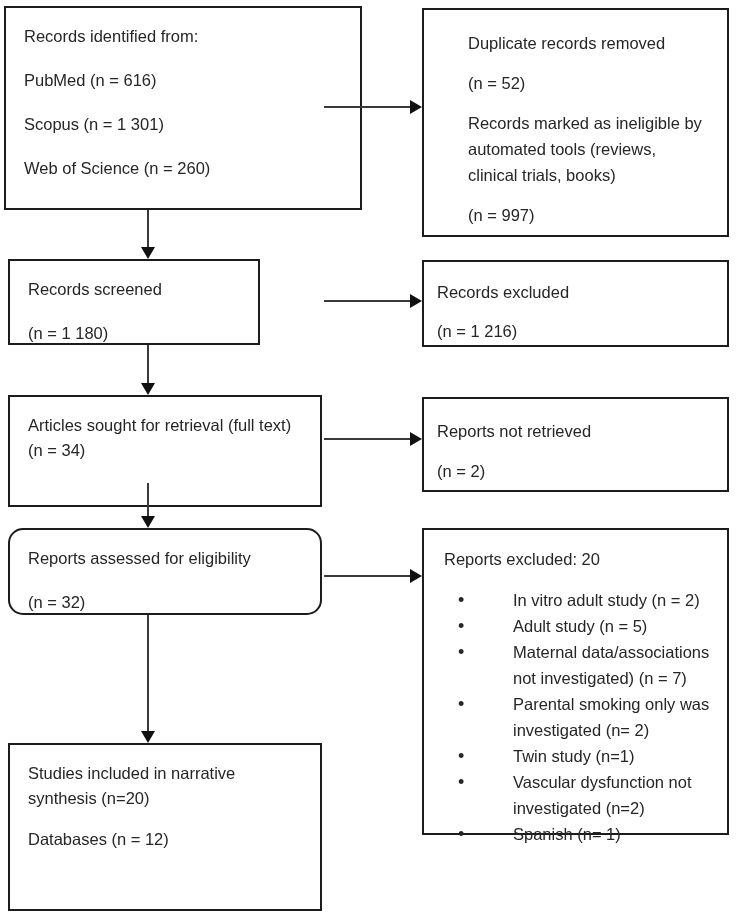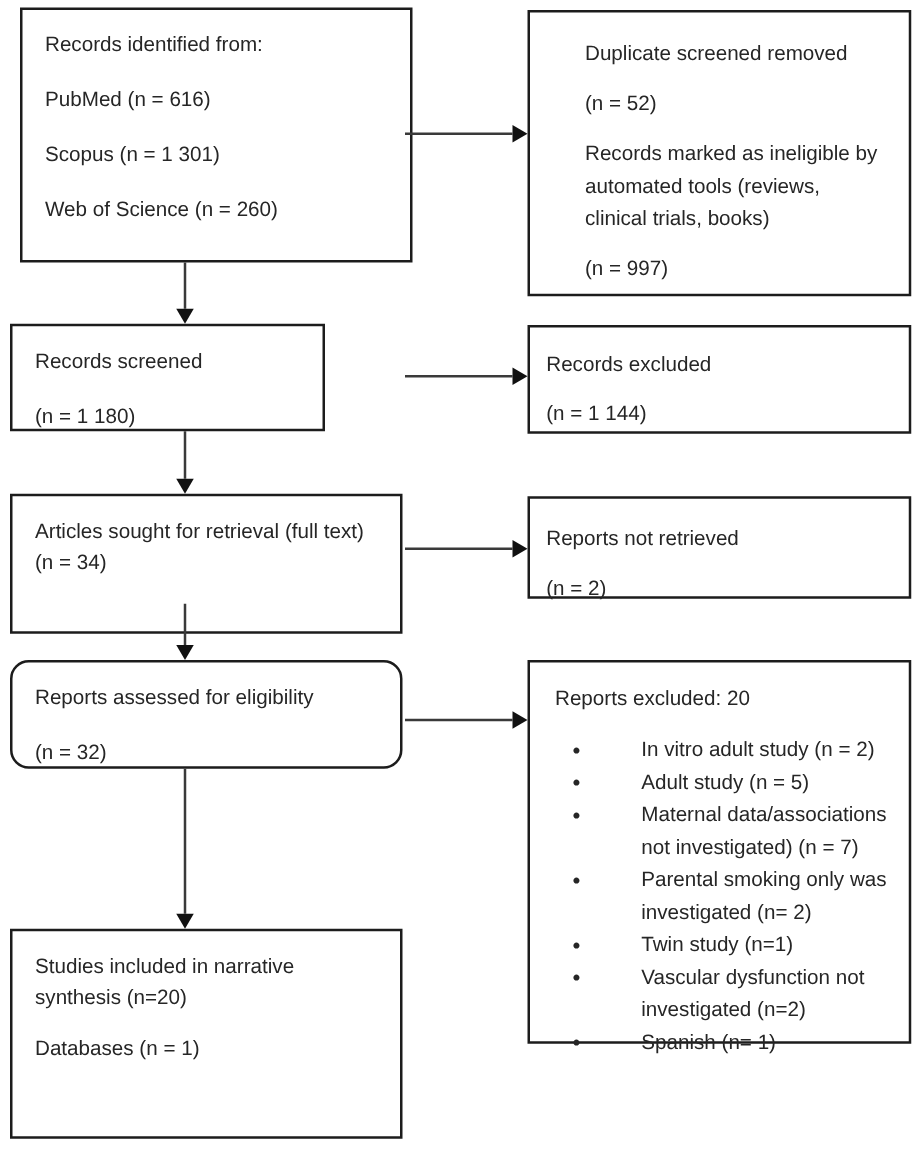--- a/index.html
+++ b/index.html
@@ -17,33 +17,33 @@
     background: #ffffff;
     box-sizing: border-box;
     font-size: 16.5px;
     line-height: 25px;
     padding: 16px 18px 12px 18px;
   }
   .box p { margin: 0 0 19px 0; }
   .box p:last-child { margin-bottom: 0; }
 
   
-  .b-l1 { left: 16px;   top: 6px;   width: 314px; height: 204px; }
+  .b-l1 { left: 4px;   top: 6px;   width: 358px; height: 204px; }
   .b-l2 { left: 8px;   top: 259px; width: 252px; height: 86px; }
   .b-l3 { left: 8px;   top: 395px; width: 314px; height: 112px; }
   .b-l4 { left: 8px;   top: 528px; width: 314px; height: 87px; border-radius: 15px; }
   .b-l5 { left: 8px;   top: 743px; width: 314px; height: 168px; }
   .b-l5 p { margin-bottom: 16px; }
 
   
   .b-r1 { left: 422px; top: 8px;   width: 307px; height: 229px; padding: 20px 20px 12px 44px; line-height: 26px; }
   .b-r1 p { margin-bottom: 14px; }
   .b-r2 { left: 422px; top: 260px; width: 307px; height: 87px;  padding: 18px 12px 10px 13px; }
   .b-r2 p { margin-bottom: 14px; }
-  .b-r3 { left: 422px; top: 397px; width: 307px; height: 82px;  padding: 20px 12px 10px 13px; }
+  .b-r3 { left: 422px; top: 397px; width: 307px; height: 95px;  padding: 20px 12px 10px 13px; }
   .b-r3 p { margin-bottom: 15px; }
   .b-r4 { left: 422px; top: 528px; width: 307px; height: 307px; padding: 16px 10px 10px 20px; line-height: 26px; }
   .b-r4 .box-title { margin: 0 0 15px 0; }
   .b-r4 ul { list-style: none; margin: 0; padding: 0 0 0 0; }
   .b-r4 li { position: relative; padding-left: 69px; }
   .b-r4 li::before {
     content: "\2022";
     position: absolute;
     left: 14px;
     top: 0;
@@ -96,34 +96,34 @@
 <div class="canvas">
 
   <div class="box b-l1">
     <p>Records identified from:</p>
     <p>PubMed (n = 616)</p>
     <p>Scopus (n = 1 301)</p>
     <p>Web of Science (n = 260)</p>
   </div>
 
   <div class="box b-r1">
-    <p>Duplicate screened removed</p>
+    <p>Duplicate records removed</p>
     <p>(n = 52)</p>
     <p>Records marked as ineligible by automated tools (reviews, clinical trials, books)</p>
     <p>(n = 997)</p>
   </div>
 
   <div class="box b-l2">
     <p>Records screened</p>
     <p>(n = 1 180)</p>
   </div>
 
   <div class="box b-r2">
     <p>Records excluded</p>
-    <p>(n = 1 144)</p>
+    <p>(n = 1 216)</p>
   </div>
 
   <div class="box b-l3">
     <p>Articles sought for retrieval (full text) (n = 34)</p>
   </div>
 
   <div class="box b-r3">
     <p>Reports not retrieved</p>
     <p>(n = 2)</p>
   </div>
@@ -141,21 +141,21 @@
       <li>Maternal data/associations not investigated) (n = 7)</li>
       <li>Parental smoking only was investigated (n= 2)</li>
       <li>Twin study (n=1)</li>
       <li>Vascular dysfunction not investigated (n=2)</li>
       <li>Spanish (n= 1)</li>
     </ul>
   </div>
 
   <div class="box b-l5">
     <p>Studies included in narrative synthesis (n=20)</p>
-    <p>Databases (n = 1)</p>
+    <p>Databases (n = 12)</p>
   </div>
 
   <div class="arrow-h a-h1"></div>
   <div class="arrow-h a-h2"></div>
   <div class="arrow-h a-h3"></div>
   <div class="arrow-h a-h4"></div>
   <div class="arrow-v a-v1"></div>
   <div class="arrow-v a-v2"></div>
   <div class="arrow-v a-v3"></div>
   <div class="arrow-v a-v4"></div>

